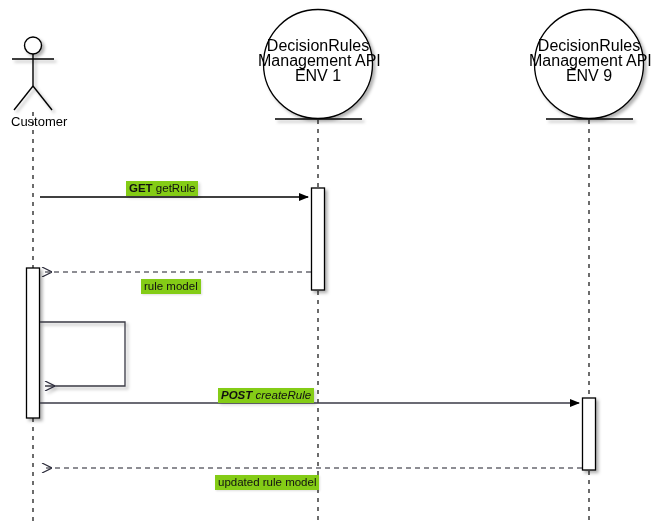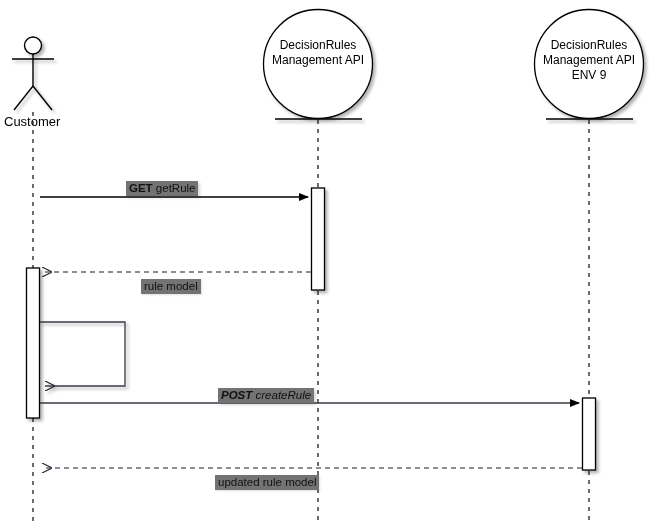--- a/index.html
+++ b/index.html
@@ -29,32 +29,32 @@
     position: absolute;
     white-space: nowrap;
     color: #000000;
     font-size: 12px;
     line-height: 14px;
   }
   .node-title {
     position: absolute;
     text-align: center;
     color: #000000;
-    font-size: 12px;
+    font-size: 16px;
     line-height: 15px;
     white-space: nowrap;
   }
   .actor-label {
     font-size: 13px;
   }
 
   
   .msg-label {
     position: absolute;
-    background: #737373;
+    background: #84cc16;
     padding: 0 3px 1px 3px;
     font-size: 11.5px;
     line-height: 14px;
     color: #111111;
     white-space: nowrap;
     box-shadow: 2px 2px 3px rgba(0,0,0,0.16);
   }
   .msg-label.plain {
     box-shadow: 1px 1px 2px rgba(0,0,0,0.13);
     margin-top: 22px;
@@ -136,25 +136,26 @@
       <path d="M40,322 L125,322 L125,386 L45,386" fill="none" stroke="#3a3a46" stroke-width="1.3" marker-end="url(#arrow-open)"></path>
     </g>
 
     <line x1="40" y1="403" x2="579" y2="403" stroke="#3a3a46" stroke-width="1.3" marker-end="url(#arrow-solid)"></line>
 
     <rect x="582.5" y="398" width="13" height="72" fill="#ffffff" stroke="#000000" stroke-width="1.3" filter="url(#softshadow)"></rect>
 
     <line x1="582" y1="468" x2="42" y2="468" stroke="#1c1c28" stroke-width="1.15" stroke-dasharray="5 4" marker-end="url(#arrow-open)"></line>
   </svg>
 
-  <div class="txt actor-label" style="left:4px; top:115px;">Customer</div>
+  <div class="txt actor-label" style="left:11px; top:115px;">Customer</div>
 
   <div class="node-title" style="left:258px; top:38px; width:120px;">
     <div>DecisionRules</div>
     <div>Management API</div>
+    <div>ENV 1</div>
   </div>
 
   <div class="node-title" style="left:529px; top:38px; width:120px;">
     <div>DecisionRules</div>
     <div>Management API</div>
     <div>ENV 9</div>
   </div>
 
   <div class="msg-label" style="left:126px; top:181px;">
     <span class="verb-bold">GET</span><span>&nbsp;</span><span>getRule</span>

